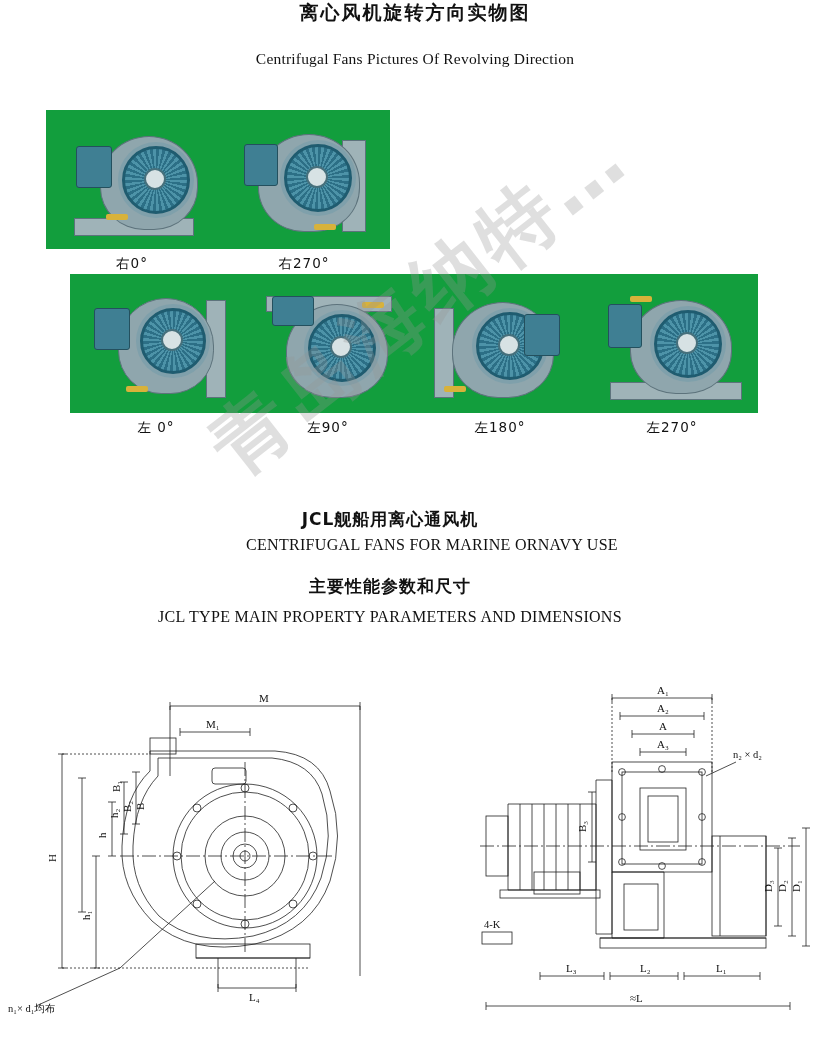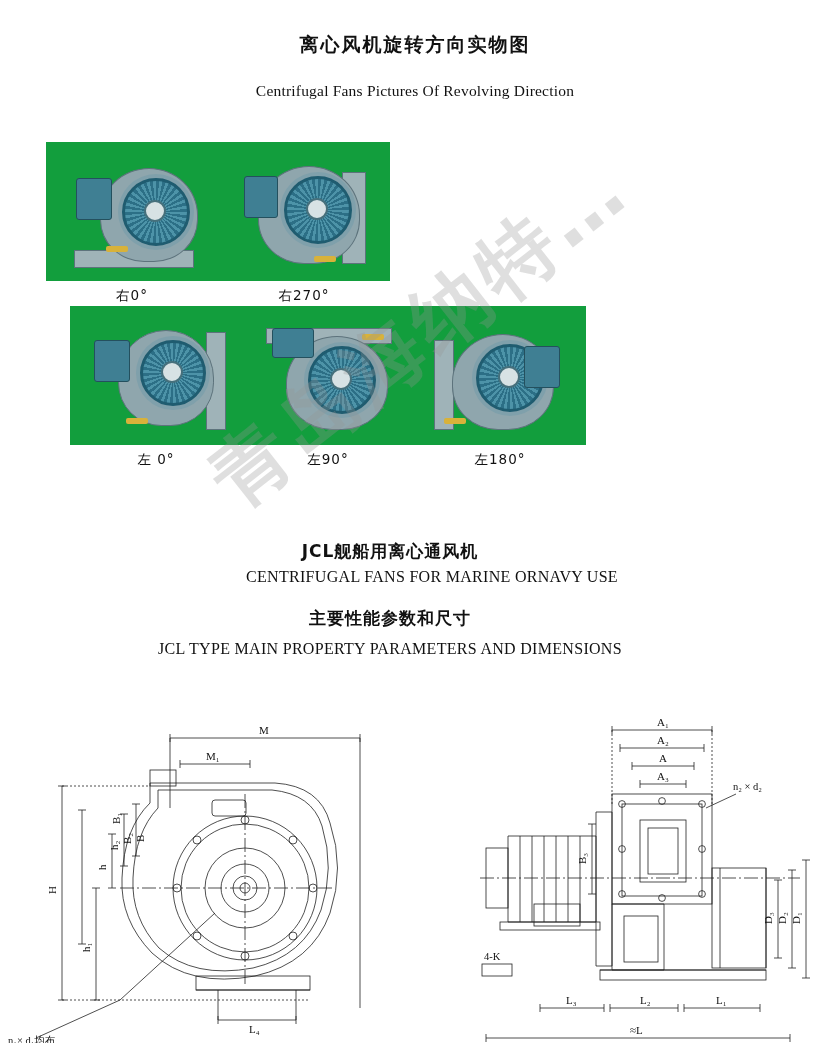--- a/index.html
+++ b/index.html
@@ -13,21 +13,21 @@
   }
   .page{position:relative;width:830px;height:1043px;}
 
   
   .title-cn{
     text-align:center;
     font-family:"DejaVu Sans", sans-serif;
     font-weight:bold;
     font-size:19px;
     letter-spacing:2px;
-    margin-top:32px;
+    margin-top:0;
   }
   .title-en{
     text-align:center;
     font-size:15.5px;
     margin-top:24px;
     letter-spacing:.2px;
   }
 
   
   .grid{
@@ -202,20 +202,33 @@
           <div class="scroll-body" style="left:38px;top:28px;width:100px;height:94px;"></div>
           <div class="wheel" style="left:62px;top:38px;width:62px;height:62px;"></div>
           <div class="hub" style="left:84px;top:60px;width:18px;height:18px;"></div>
           <div class="motor" style="left:110px;top:40px;width:34px;height:40px;"></div>
           <div class="badge" style="left:30px;top:112px;"></div>
         </div>
       </div>
       <div class="cap">左180°</div>
     </div>
 
+    <div class="cell">
+      <div class="photo">
+        <div class="fan">
+          <div class="base" style="left:24px;top:108px;width:130px;height:16px;"></div>
+          <div class="scroll-body" style="left:44px;top:26px;width:100px;height:92px;"></div>
+          <div class="wheel" style="left:68px;top:36px;width:62px;height:62px;"></div>
+          <div class="hub" style="left:90px;top:58px;width:18px;height:18px;"></div>
+          <div class="motor" style="left:22px;top:30px;width:32px;height:42px;"></div>
+          <div class="badge" style="left:44px;top:22px;"></div>
+        </div>
+      </div>
+      <div class="cap">左270°</div>
+    </div>
 
   </div>
 
   <div class="mid" style="top:508px;">
     <div class="cn">JCL舰船用离心通风机</div>
   </div>
   <div class="mid" style="top:536px;margin-left:42px;">
     <div class="en">CENTRIFUGAL FANS FOR MARINE ORNAVY USE</div>
   </div>
   <div class="mid" style="top:575px;">

